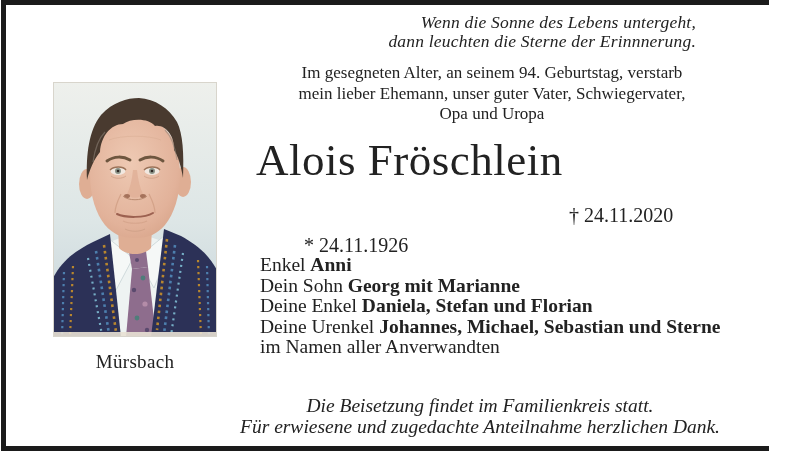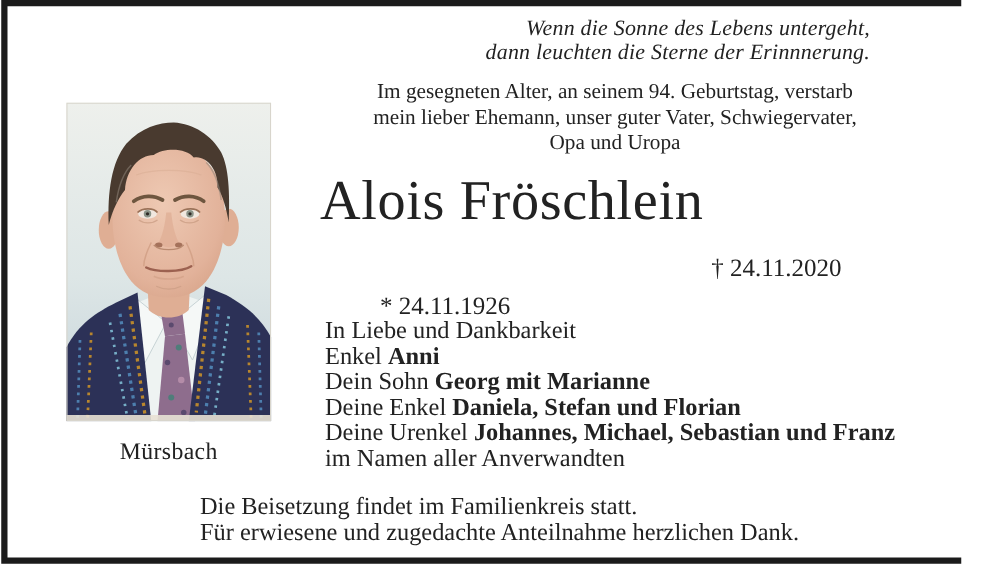--- a/index.html
+++ b/index.html
@@ -31,22 +31,22 @@
     font-size:45px;line-height:52px;font-weight:normal;letter-spacing:.5px;
   }
   .date-birth{position:absolute;left:304px;top:199px;font-size:20px;margin-top:35px;}
   .date-death{position:absolute;left:553px;top:204px;font-size:20px;margin-left:16px;}
   .family{
     position:absolute;left:260px;top:255px;width:470px;
     font-size:19.5px;line-height:20.6px;
   }
   .family .b{font-weight:bold;}
   .footer{
-    position:absolute;left:160px;top:395px;width:640px;
-    font-size:19.5px;line-height:21px;
+    position:absolute;left:160px;top:395px;width:640px;text-align:center;
+    font-size:19.5px;line-height:21px;font-style:italic;
   }
 </style>
 </head>
 <body>
 
 <div class="card">
 
   <div class="frame"></div>
 
   <div class="quote">
@@ -153,25 +153,24 @@
     <div>mein lieber Ehemann, unser guter Vater, Schwiegervater,</div>
     <div>Opa und Uropa</div>
   </div>
 
   <div class="name">Alois Fröschlein</div>
 
   <span class="date-birth">* 24.11.1926</span>
   <span class="date-death">† 24.11.2020</span>
 
   <div class="family">
-    <div>In Liebe und Dankbarkeit</div>
     <div><span>Enkel</span> <span class="b">Anni</span></div>
     <div><span>Dein Sohn</span> <span class="b">Georg mit Marianne</span></div>
     <div><span>Deine Enkel</span> <span class="b">Daniela, Stefan und Florian</span></div>
-    <div><span>Deine Urenkel</span> <span class="b">Johannes, Michael, Sebastian und Franz</span></div>
+    <div><span>Deine Urenkel</span> <span class="b">Johannes, Michael, Sebastian und Sterne</span></div>
     <div>im Namen aller Anverwandten</div>
   </div>
 
   <div class="footer">
     <div>Die Beisetzung findet im Familienkreis statt.</div>
     <div>Für erwiesene und zugedachte Anteilnahme herzlichen Dank.</div>
   </div>
 
 </div>
 

